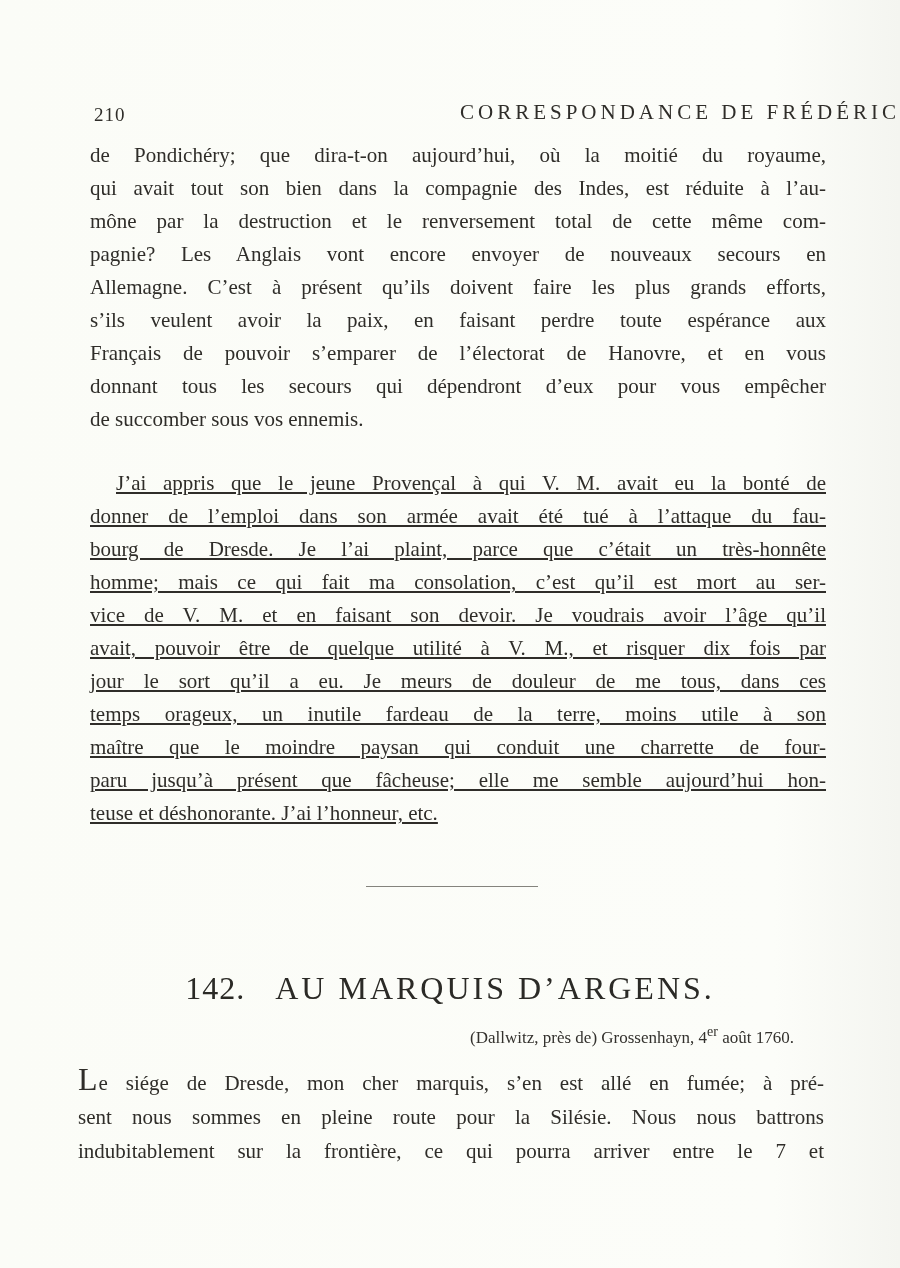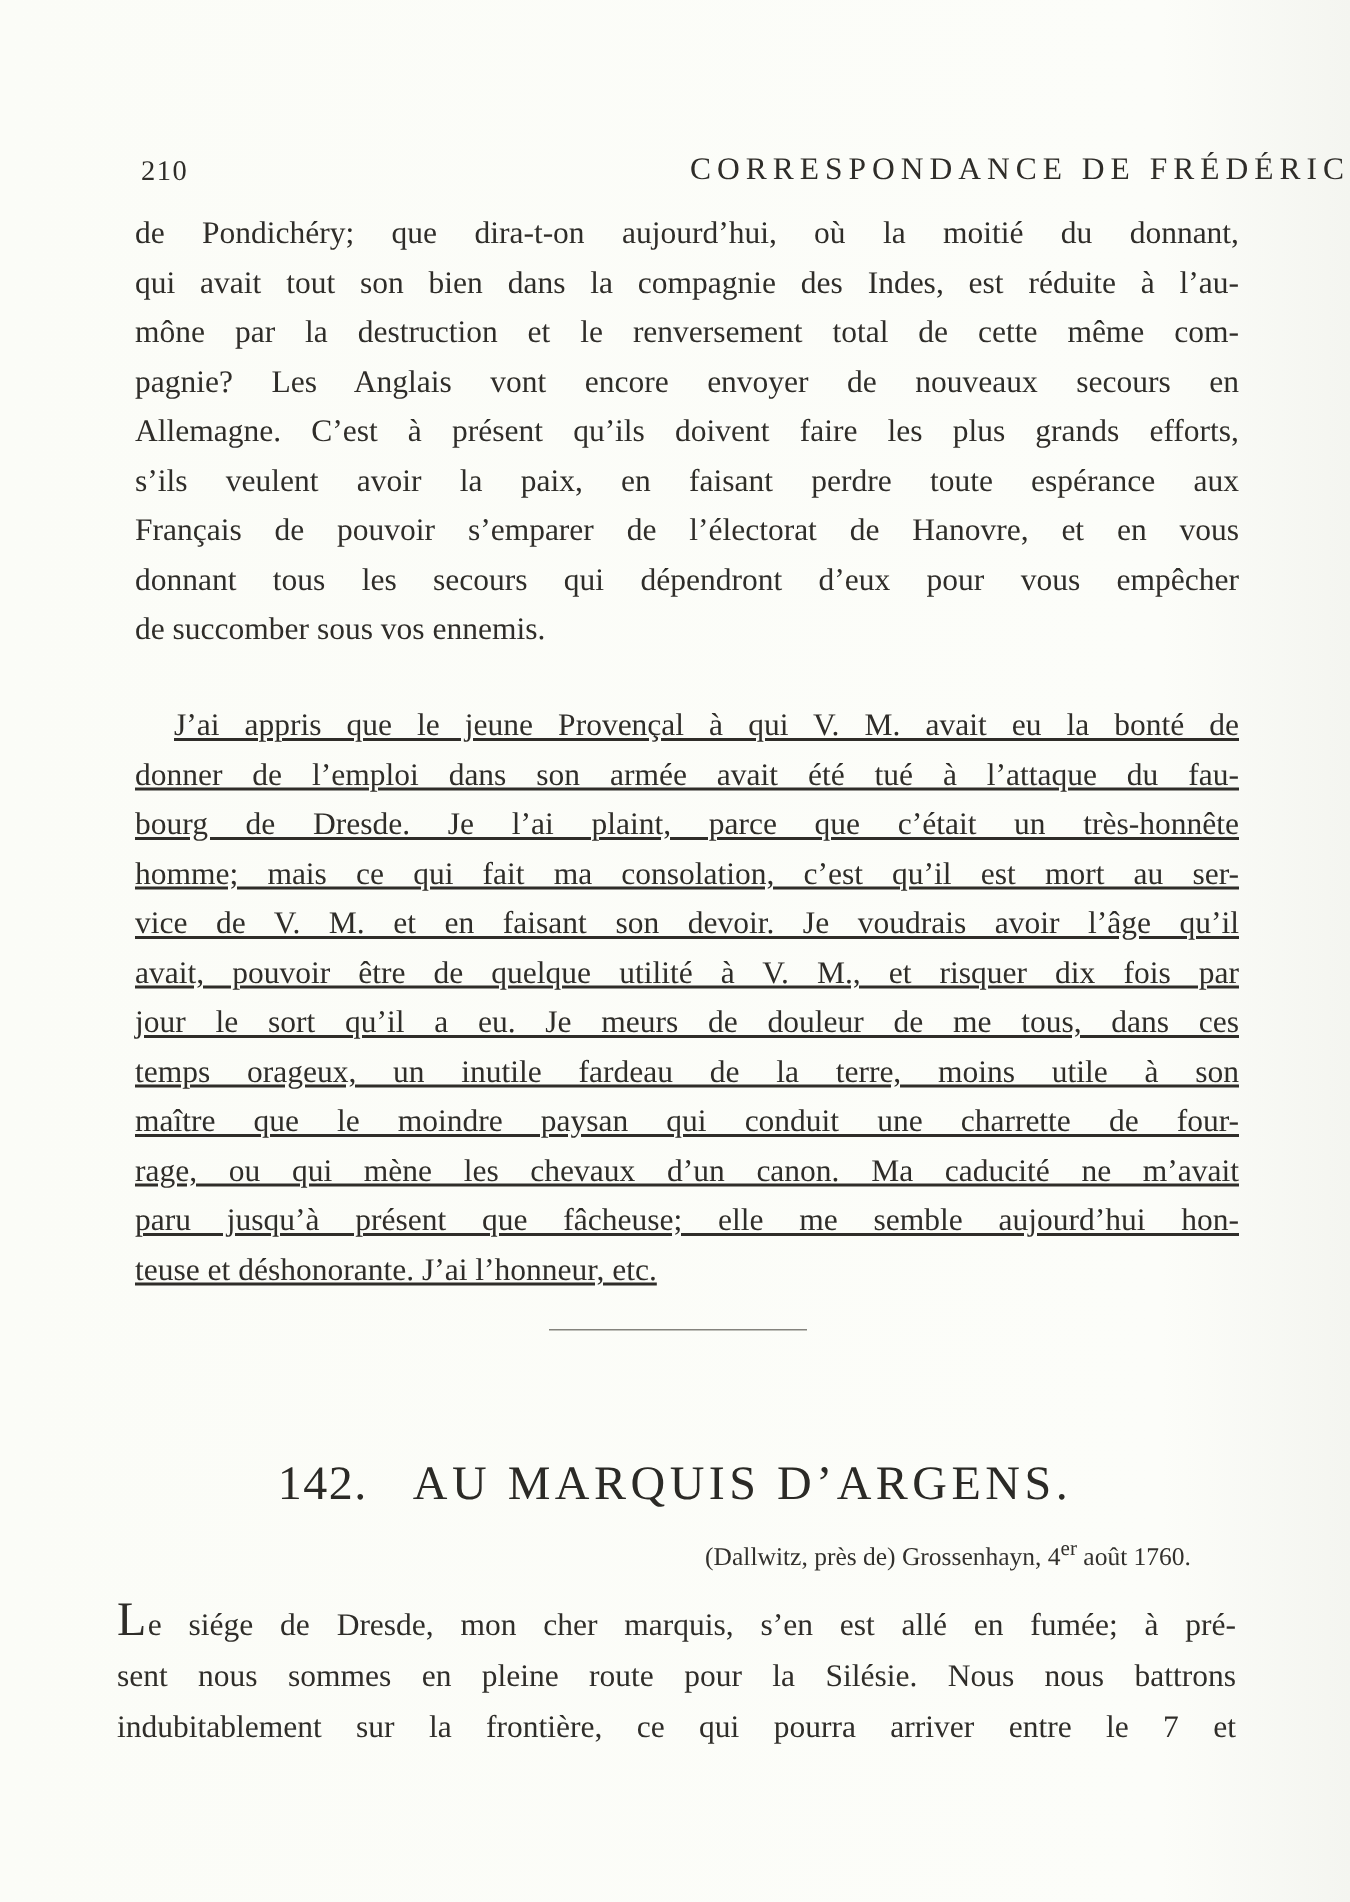--- a/index.html
+++ b/index.html
@@ -63,42 +63,41 @@
 </head>
 <body>
 
 <div id="page">
 
   <div class="pagenum">210</div>
 
   <div class="runtitle">CORRESPONDANCE DE FRÉDÉRIC</div>
 
   <div id="para1" class="block">
-      <div class="tline">de Pondichéry; que dira-t-on aujourd’hui, où la moitié du donnant,</div>
+      <div class="tline">de Pondichéry; que dira-t-on aujourd’hui, où la moitié du royaume,</div>
       <div class="tline">qui avait tout son bien dans la compagnie des Indes, est réduite à l’au-</div>
       <div class="tline">mône par la destruction et le renversement total de cette même com-</div>
       <div class="tline">pagnie? Les Anglais vont encore envoyer de nouveaux secours en</div>
       <div class="tline">Allemagne. C’est à présent qu’ils doivent faire les plus grands efforts,</div>
       <div class="tline">s’ils veulent avoir la paix, en faisant perdre toute espérance aux</div>
       <div class="tline">Français de pouvoir s’emparer de l’électorat de Hanovre, et en vous</div>
       <div class="tline">donnant tous les secours qui dépendront d’eux pour vous empêcher</div>
       <div class="tline lastline">de succomber sous vos ennemis.</div>
     </div>
 
   <div id="para2" class="block">
       <div class="tline indent">J’ai appris que le jeune Provençal à qui V. M. avait eu la bonté de</div>
       <div class="tline">donner de l’emploi dans son armée avait été tué à l’attaque du fau-</div>
       <div class="tline">bourg de Dresde. Je l’ai plaint, parce que c’était un très-honnête</div>
       <div class="tline">homme; mais ce qui fait ma consolation, c’est qu’il est mort au ser-</div>
       <div class="tline">vice de V. M. et en faisant son devoir. Je voudrais avoir l’âge qu’il</div>
       <div class="tline">avait, pouvoir être de quelque utilité à V. M., et risquer dix fois par</div>
       <div class="tline">jour le sort qu’il a eu. Je meurs de douleur de me tous, dans ces</div>
       <div class="tline">temps orageux, un inutile fardeau de la terre, moins utile à son</div>
       <div class="tline">maître que le moindre paysan qui conduit une charrette de four-</div>
-      <div class="tline">rage, ou qui mène les chevaux d’un canon. Ma caducité ne m’avait</div>
       <div class="tline">paru jusqu’à présent que fâcheuse; elle me semble aujourd’hui hon-</div>
       <div class="tline lastline">teuse et déshonorante. J’ai l’honneur, etc.</div>
     </div>
 
   <div class="divider"></div>
 
   <div class="heading">
     <span class="num">142.</span><span class="ttl">AU MARQUIS D’ARGENS.</span>
   </div>
 

